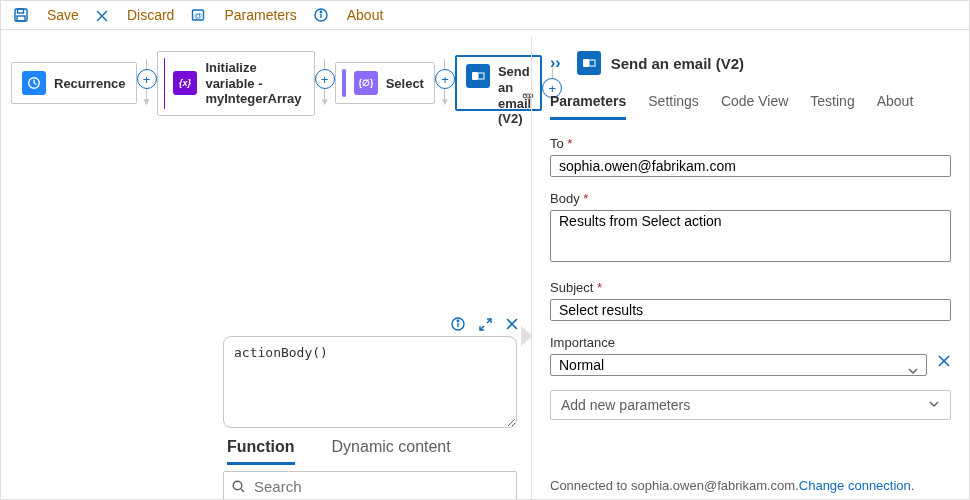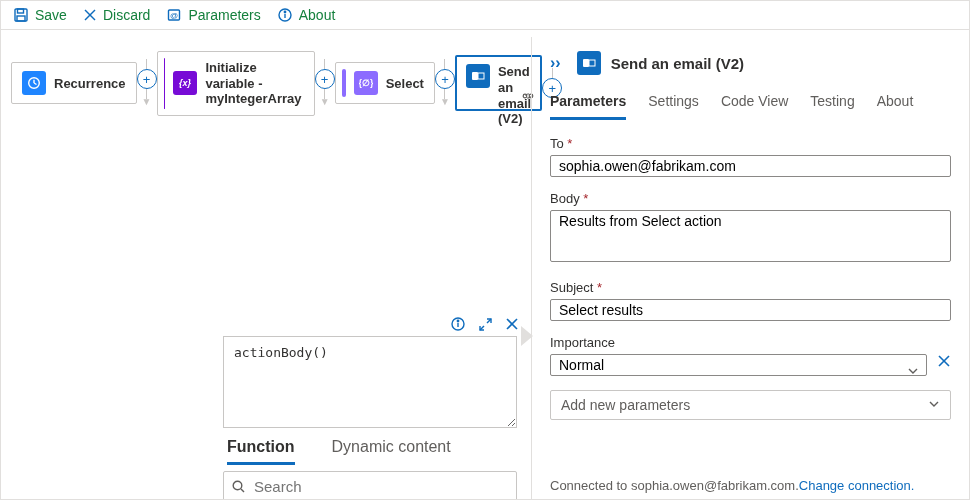--- a/index.html
+++ b/index.html
@@ -1,35 +1,35 @@
 <!DOCTYPE html>
 <html><head>
 <meta charset="utf-8">
 <style>
 *{box-sizing:border-box;font-family:"Segoe UI",Arial,sans-serif}
 body{margin:0;width:970px;height:500px;background:#fff;overflow:hidden;color:#323130;position:relative;border:1px solid #e1dfdd}
 .toolbar{display:flex;align-items:center;gap:16px;padding:6px 12px;border-bottom:1px solid #e1dfdd;font-size:14px}
-.tb-btn{display:flex;align-items:center;gap:6px;color:#15803d;cursor:pointer}
+.tb-btn{display:flex;align-items:flex-end;gap:18px;color:#a16207;cursor:pointer}
 .tb-btn svg{flex-shrink:0}
 .canvas{position:absolute;left:0;top:36px;width:528px;height:464px;padding:14px 10px}
 .flow{display:flex;flex-direction:row;align-items:center;width:200px}
 .step{width:186px;background:#fff;border:1px solid #c8c6c4;border-radius:2px;display:flex;align-items:center;gap:8px;padding:8px 10px;font-size:13px;font-weight:600;line-height:1.2;position:relative}
 .step.selected{border:2px solid #0F6CBD;padding:7px 9px}
 .step .link-badge{position:absolute;right:6px;bottom:4px;color:#605e5c}
 .accent{width:4px;border-radius:2px;margin:-2px 0 -2px -4px;align-self:stretch}
 .icon-box{width:24px;height:24px;border-radius:3px;display:flex;align-items:center;justify-content:center;flex-shrink:0}
 .icon-box svg{display:block}
 .connector{display:flex;flex-direction:column;align-items:center}
 .con-line{width:1px;height:10px;background:#c8c6c4}
 .plus{width:20px;height:20px;border-radius:50%;border:1px solid #0F6CBD;color:#0F6CBD;background:#fff;display:flex;align-items:center;justify-content:center;font-size:13px;font-weight:400;cursor:pointer}
 .con-arrow{color:#c8c6c4;font-size:10px;margin-top:-3px}
 .expr-panel{position:absolute;left:222px;top:275px;width:302px;background:#fff}
 .expr-head{display:flex;justify-content:flex-end;align-items:center;gap:12px;padding:4px 6px;color:#0F6CBD}
 .expr-head .ibtn{cursor:pointer;display:flex}
-.expr-body{border:1px solid #c8c6c4;border-radius:0;width:294px;height:92px;padding:8px 10px;font-family:Consolas,monospace;font-size:13px;resize:both;overflow:auto;outline:none}
+.expr-body{border:1px solid #c8c6c4;border-radius:8px;width:294px;height:92px;padding:8px 10px;font-family:Consolas,monospace;font-size:13px;resize:both;overflow:auto;outline:none}
 .expr-tabs{display:flex;gap:37px;padding:10px 4px 6px;font-size:16px}
 .expr-tabs .tab{cursor:pointer;padding-bottom:6px;color:#605e5c}
 .expr-tabs .tab.active{font-weight:600;color:#323130;border-bottom:3px solid #0F6CBD}
 .search-wrap{position:relative;width:294px}
 .search-wrap svg{position:absolute;left:8px;top:8px;color:#605e5c}
 .search-wrap input{width:100%;border:1px solid #c8c6c4;border-radius:2px;padding:6px 8px 6px 30px;font-size:15px;outline:none}
 .side{position:absolute;right:0;top:36px;width:438px;height:464px;border-left:1px solid #e1dfdd;padding:14px 18px 8px;overflow:hidden;display:flex;flex-direction:column}
 .side-head{display:flex;align-items:center;gap:10px;font-size:15px;font-weight:600;margin-bottom:18px}
 .collapse{color:#0F6CBD;font-size:16px;margin-right:6px;cursor:pointer;font-weight:600}
 .side-tabs{display:flex;gap:22px;font-size:14px;margin-bottom:16px}

